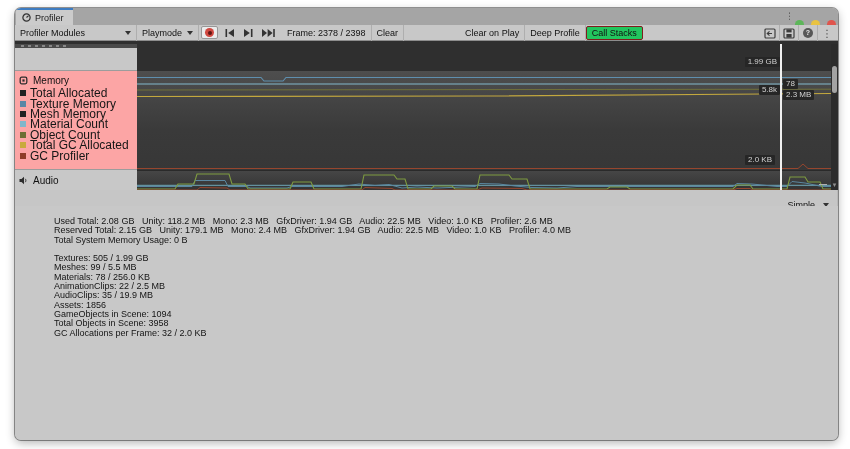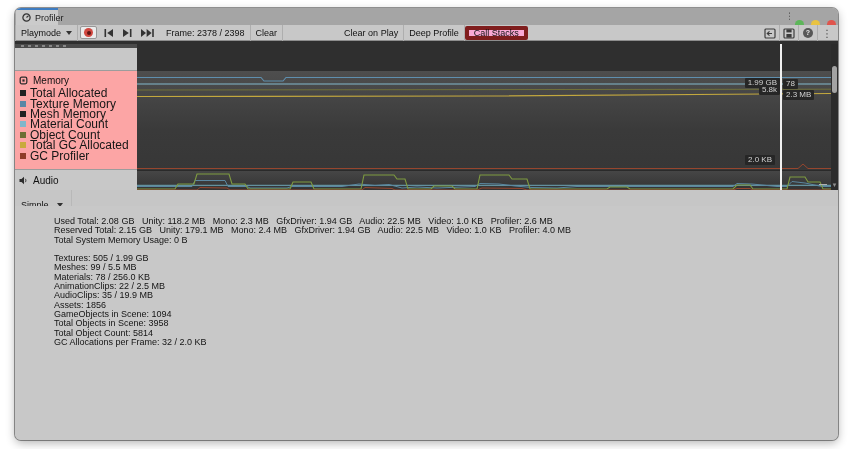--- a/index.html
+++ b/index.html
@@ -6,21 +6,21 @@
   html,body { width:850px; height:449px; background:#ffffff; font-family:"Liberation Sans", sans-serif; }
   .page { position:relative; width:850px; height:449px; overflow:hidden; }
   .window {
     position:absolute; left:15px; top:8px; width:823px; height:432px;
     background:#c8c8c8; border-radius:6px; overflow:hidden;
     box-shadow:0 3px 10px rgba(0,0,0,.30), 0 0 0 1px #9a9a9a;
   }
   
   .tabstrip { position:absolute; left:0; top:0; width:100%; height:17px; background:#a5a5a5; }
   .tab {
-    position:absolute; left:1px; top:0; width:42px; height:17px; background:#cbcbcb;
+    position:absolute; left:1px; top:0; width:57px; height:17px; background:#cbcbcb;
     border-top:2px solid #3e7cc1; display:flex; align-items:center; gap:4px; padding:0 6px;
     font-size:9px; color:#1a1a1a;
   }
   .tl { position:absolute; top:12px; width:9px; height:9px; border-radius:50%; }
   .strip-kebab { position:absolute; top:3px; left:770px; color:#4a4a4a; font-size:9px; letter-spacing:0; }
   
   .toolbar {
     position:absolute; left:0; top:17px; width:100%; height:16px; background:#c8c8c8;
     border-bottom:1px solid #8d8d8d; display:flex; align-items:center; font-size:9px; color:#111;
   }
@@ -28,21 +28,21 @@
   .tb-sep { width:1px; height:16px; background:#aeaeae; }
   .arrow-down { display:inline-block; margin-left:5px; width:0; height:0;
     border-left:3.5px solid transparent; border-right:3.5px solid transparent; border-top:4px solid #333; }
   .dd-modules { width:121px; justify-content:space-between; }
   .rec-btn { width:17px; height:13px; margin:0 2px; background:#ebebeb; border:1px solid #979797;
     border-radius:2px; display:flex; align-items:center; justify-content:center; }
   .rec-dot { width:9px; height:9px; border-radius:50%; background:#d14840; position:relative; }
   .rec-dot::after { content:""; position:absolute; left:2.5px; top:2.5px; width:4px; height:4px;
     border-radius:50%; background:#5e1512; }
   .step-btn { width:19px; justify-content:center; padding:0 3px; }
-  .btn-active { background:#f9a8d4; border:4px solid #7f1d1d; border-radius:2px; height:14px; }
+  .btn-active { background:#22c55e; border:1px solid #7f1d1d; border-radius:2px; height:14px; }
   .tb-right { position:absolute; right:2px; top:0; height:16px; display:flex; align-items:center; }
   .icon-btn { width:18px; height:16px; display:flex; align-items:center; justify-content:center; }
   .help-circle { width:10px; height:10px; border-radius:50%; background:#575757; color:#e8e8e8;
     font-size:7px; line-height:10px; text-align:center; font-weight:bold; }
   .kebab { color:#444; font-size:10px; }
   
   .darkband { position:absolute; left:0; top:33px; width:100%; height:3px; background:#2f2f2f; }
   .mainrow { position:absolute; left:0; top:36px; width:100%; height:146px; }
   .sidebar { position:absolute; left:0; top:0; width:122px; height:146px; background:#c8c8c8; }
   .sb-darkstrip { position:absolute; left:0; top:0; width:122px; height:4px; background:#4a4a4a; }
@@ -66,21 +66,21 @@
     background:linear-gradient(#464646, #333333); border-top:1px solid #2a2a2a; }
   .frameline { position:absolute; left:643px; top:0; width:2px; height:146px; background:#f0f0f0; }
   .badge { position:absolute; background:#262626; color:#d2d2d2; font-size:8px; line-height:10px;
     padding:0 3px; border-radius:1px; white-space:nowrap; z-index:5; }
   .mini-dash { position:absolute; left:682px; top:140px; width:8px; height:1px; background:#b0b0b0; z-index:5; }
   .scrollcol { position:absolute; left:816px; top:0; width:7px; height:146px; background:#2c2c2c; }
   .thumb { position:absolute; left:1px; top:22px; width:5px; height:27px; background:#a3a3a3; border-radius:2.5px; }
   .scroll-arrow { position:absolute; left:0; top:138px; width:7px; text-align:center; color:#8d8d8d; font-size:6px; }
   
   .simplebar { position:absolute; left:0; top:182px; width:100%; height:30px; background:#c6c6c6;
-    border-bottom:1px solid #b2b2b2; display:flex; align-items:center; font-size:9px; color:#111; }
+    border-bottom:1px solid #b2b2b2; display:flex; align-items:center; font-size:9px; color:#111;justify-content:flex-end; }
   .simple-dd { display:flex; align-items:center; height:100%; padding:0 8px 0 6px; gap:8px; border-right:1px solid #b8b8b8; }
   .details { position:absolute; left:0; top:198px; width:100%; height:234px; background:#c8c8c8;
     padding:11px 0 0 7px; font-size:9px; line-height:9.3px; color:#141414; }
   .details div { white-space:pre;padding-left:32px; }
   .blankline { height:9.3px; }
   svg { display:block; }
 </style>
 </head>
 <body>
 
@@ -97,20 +97,24 @@
       </span>
       <span>Profiler</span>
     </div>
     <div class="strip-kebab">⋮</div>
     <div class="tl" style="left: 780px; background: rgb(93, 182, 90);"></div>
     <div class="tl" style="left: 796px; background: rgb(233, 195, 65);"></div>
     <div class="tl" style="left: 812px; background: rgb(224, 85, 77);"></div>
   </div>
 
   <div class="toolbar">
+    <div class="tb-item dd-modules">
+      <span>Profiler Modules</span>
+      <span class="arrow-down"></span>
+    </div>
     <div class="tb-sep"></div>
     <div class="tb-item">
       <span>Playmode</span>
       <span class="arrow-down"></span>
     </div>
     <div class="tb-sep"></div>
     <div class="rec-btn">
       <span class="rec-dot"></span>
     </div>
     <div class="tb-item step-btn">
@@ -245,21 +249,21 @@
         <svg width="694" height="20" viewBox="0 0 694 20">
           <polyline points="0,14.3 694,14.3" fill="none" stroke-width="1" style="stroke: rgb(111, 168, 184);"></polyline>
           <polyline points="0,15.5 55,15.5 58,9.5 88,9.5 91,15.5 110,15.5 113,17 150,17 155,15.5 205,15.5 222,13 238,14.5 252,13.5 265,17 280,16 300,17 338,15.5 343,12.5 362,13 378,15 395,16.5 420,17 440,15.5 596,15.5 600,12.5 615,13 640,15.5 650,15.5 655,10.5 668,12 685,15.5 694,15.5" fill="none" stroke-width="1" style="stroke: rgb(91, 135, 160);"></polyline>
           <polyline points="0,18 38,18 41,13 57,13 60,3 92,3 95,13 108,13 111,18 153,18 156,11 174,11 177,18 224,18 227,4 257,4 260,8 268,8 271,18 294,18 297,15 315,15 318,18 340,18 343,4 372,4 375,8 390,8 393,18 440,18 470,18 473,16 490,16 493,18 596,18 600,14 613,14 616,18 640,18 650,18 653,6 668,6 671,11 683,11 686,18 694,18" fill="none" stroke-width="1.1" style="stroke: rgb(127, 155, 64);"></polyline>
           <polyline points="0,19 60,19 63,16.5 90,17 93,19 225,19 228,16.5 255,17.5 258,19 340,19 345,17 385,17.5 390,19 596,19 600,17.5 613,17.5 616,19 694,19" fill="none" stroke-width="1" style="stroke: rgb(150, 70, 46);"></polyline>
         </svg>
       </div>
 
       <div class="frameline"></div>
 
-      <div class="badge" style="right:694px; left:auto; top:34px; right:51px;">1.99 GB</div>
+      <div class="badge" style="right:694px; left:auto; top:13px; right:51px;">1.99 GB</div>
       <div class="badge" style="left:646px; top:35px;">78</div>
       <div class="badge" style="right:51px; top:40.5px;">5.8k</div>
       <div class="badge" style="left:646px; top:46px;">2.3 MB</div>
       <div class="badge" style="right:56px; top:111px;">2.0 KB</div>
       <div class="badge" style="left:646px; top:135px;margin-top:20px;">22.5 MB</div>
       <div class="mini-dash"></div>
     </div>
 
     <div class="scrollcol">
       <div class="thumb"></div>
@@ -280,18 +284,17 @@
     <div>Total System Memory Usage: 0 B</div>
     <div class="blankline"></div>
     <div>Textures: 505 / 1.99 GB</div>
     <div>Meshes: 99 / 5.5 MB</div>
     <div>Materials: 78 / 256.0 KB</div>
     <div>AnimationClips: 22 / 2.5 MB</div>
     <div>AudioClips: 35 / 19.9 MB</div>
     <div>Assets: 1856</div>
     <div>GameObjects in Scene: 1094</div>
     <div>Total Objects in Scene: 3958</div>
-    <div>Total Object Count: 5814</div>
     <div>GC Allocations per Frame: 32 / 2.0 KB</div>
   </div>
 
 </div>
 </div>
 
 </body></html>

